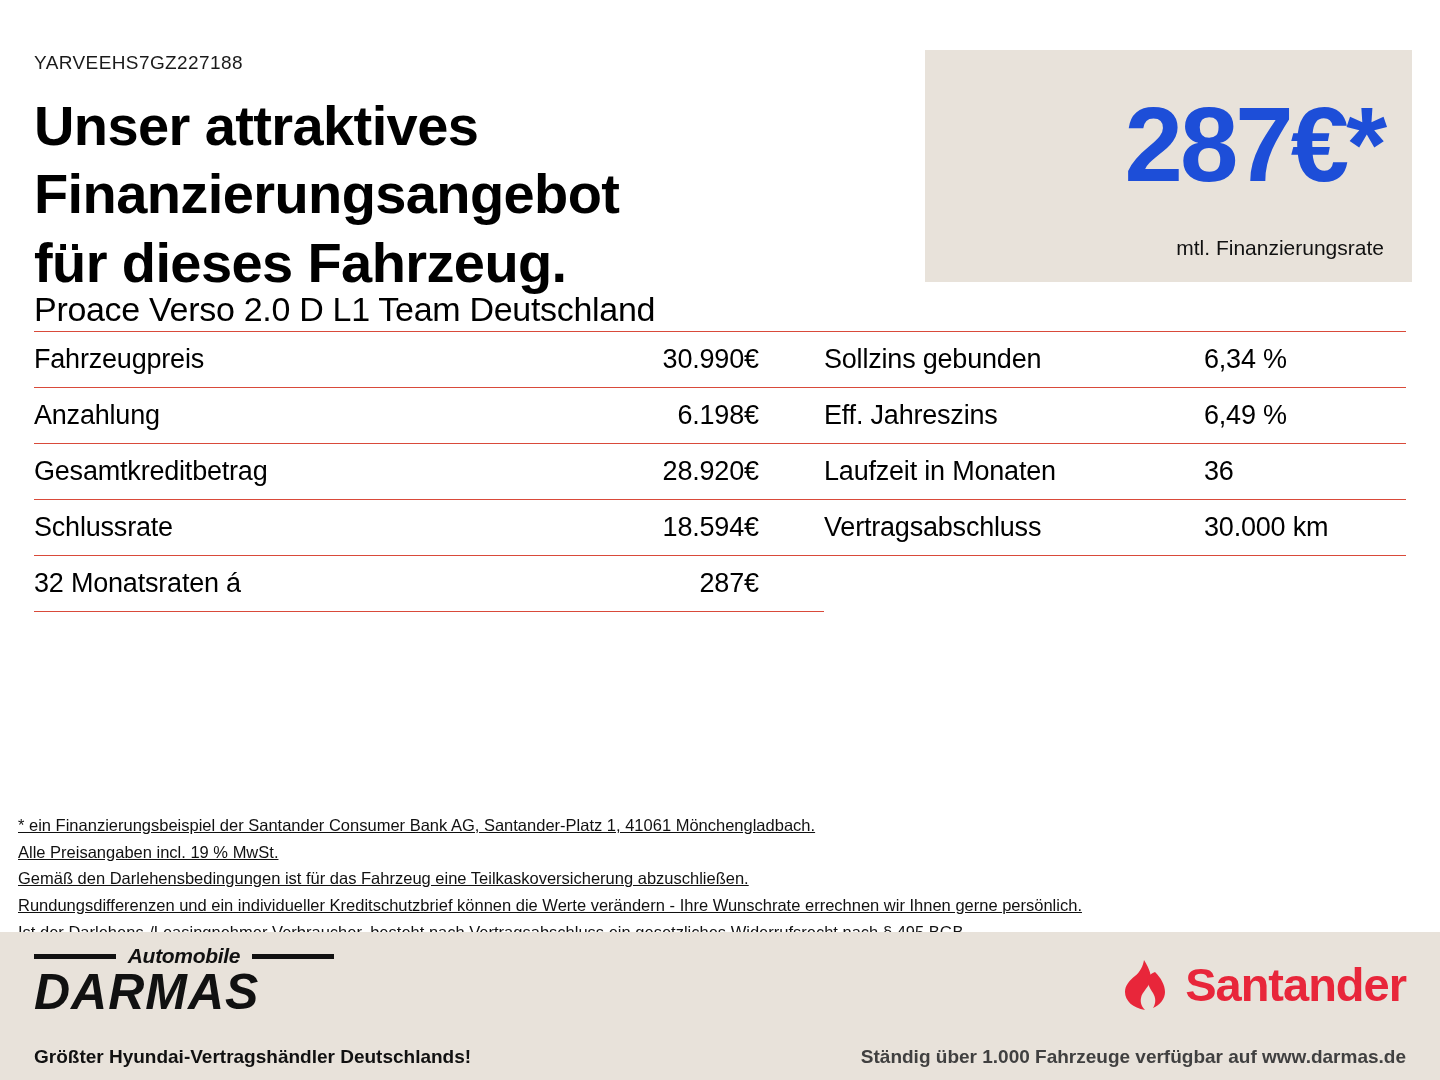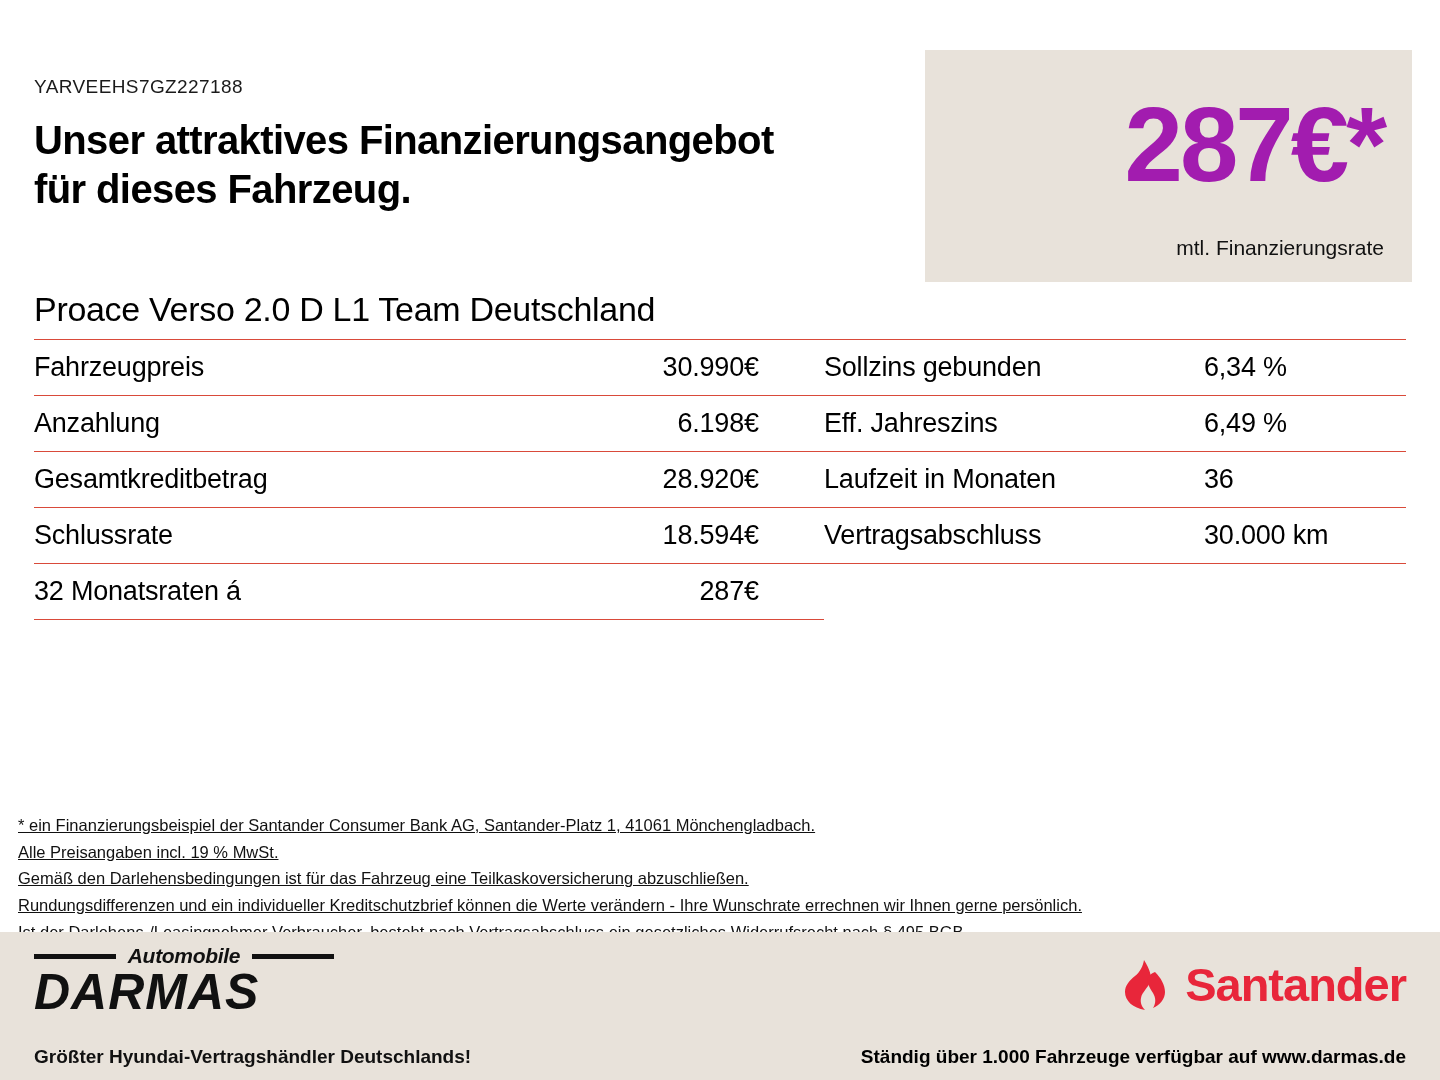--- a/index.html
+++ b/index.html
@@ -28,25 +28,24 @@
     position: relative;
     height: 290px;
     padding: 52px 34px 0 34px;
     box-sizing: border-box;
   }
   .vin {
     font-size: 19px;
     letter-spacing: 0.4px;
     color: #1a1a1a;
     font-weight: 400;
-    margin-top: 24px;
   }
   .headline {
     margin-top: 18px;
-    font-size: 40px;
+    font-size: 56px;
     line-height: 1.22;
     font-weight: 700;
     letter-spacing: -0.6px;
     color: #000000;
     max-width: 880px;
   }
 
   .rate-box {
     position: absolute;
     top: 50px;
@@ -60,40 +59,40 @@
   .rate-value {
     position: absolute;
     left: 0;
     right: 28px;
     top: 42px;
     text-align: right;
     font-size: 105px;
     line-height: 105px;
     font-weight: 700;
     letter-spacing: -3px;
-    color: #a21caf;
+    color: #1d4ed8;
   }
   .rate-label {
     position: absolute;
     right: 28px;
     bottom: 22px;
     font-size: 21px;
     font-weight: 400;
     color: #111111;
   }
 
   
   .content {
     padding: 0 34px;
   }
   .vehicle-title {
     font-size: 34px;
     font-weight: 400;
     color: #000000;
-    padding-bottom: 10px;
+    padding-bottom: 2px;
     border-bottom: 1.5px solid #d94a3a;
     letter-spacing: -0.3px;
   }
 
   .spec-table {
     width: 100%;
     border-collapse: collapse;
     table-layout: fixed;
   }
   .spec-table td {
@@ -174,21 +173,21 @@
     font-size: 19px;
     font-weight: 700;
     color: #111111;
   }
   .footer-tagline-right {
     position: absolute;
     right: 34px;
     bottom: 12px;
     font-size: 19px;
     font-weight: 700;
-    color: #000000;
+    color: #404040;
     text-align: right;
     margin-top: 48px;
   }
   .logo-santander {
     position: absolute;
     right: 34px;
     top: 26px;
     display: flex;
     align-items: center;
     gap: 14px;

